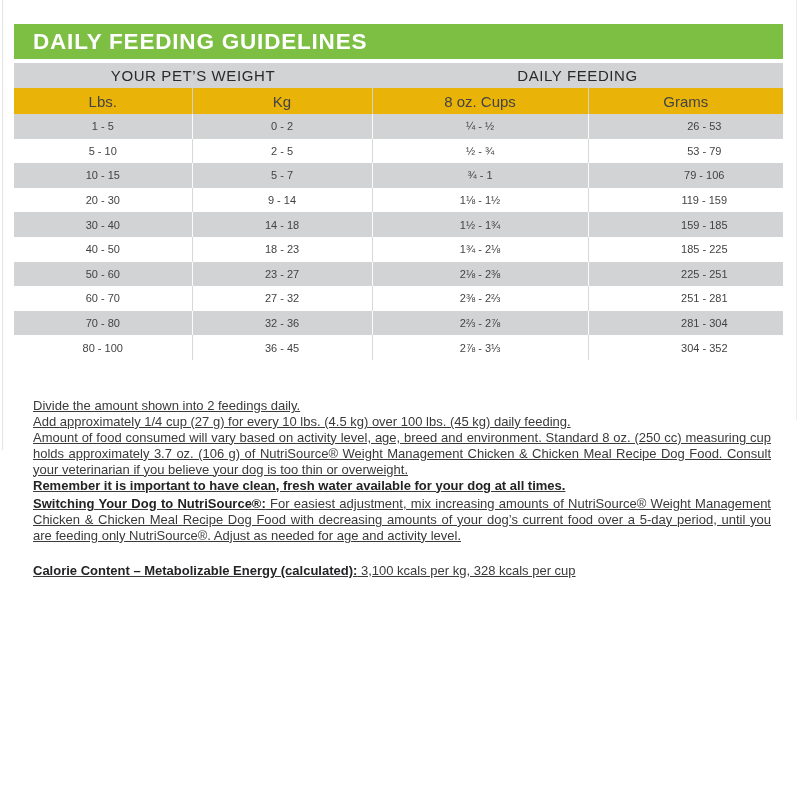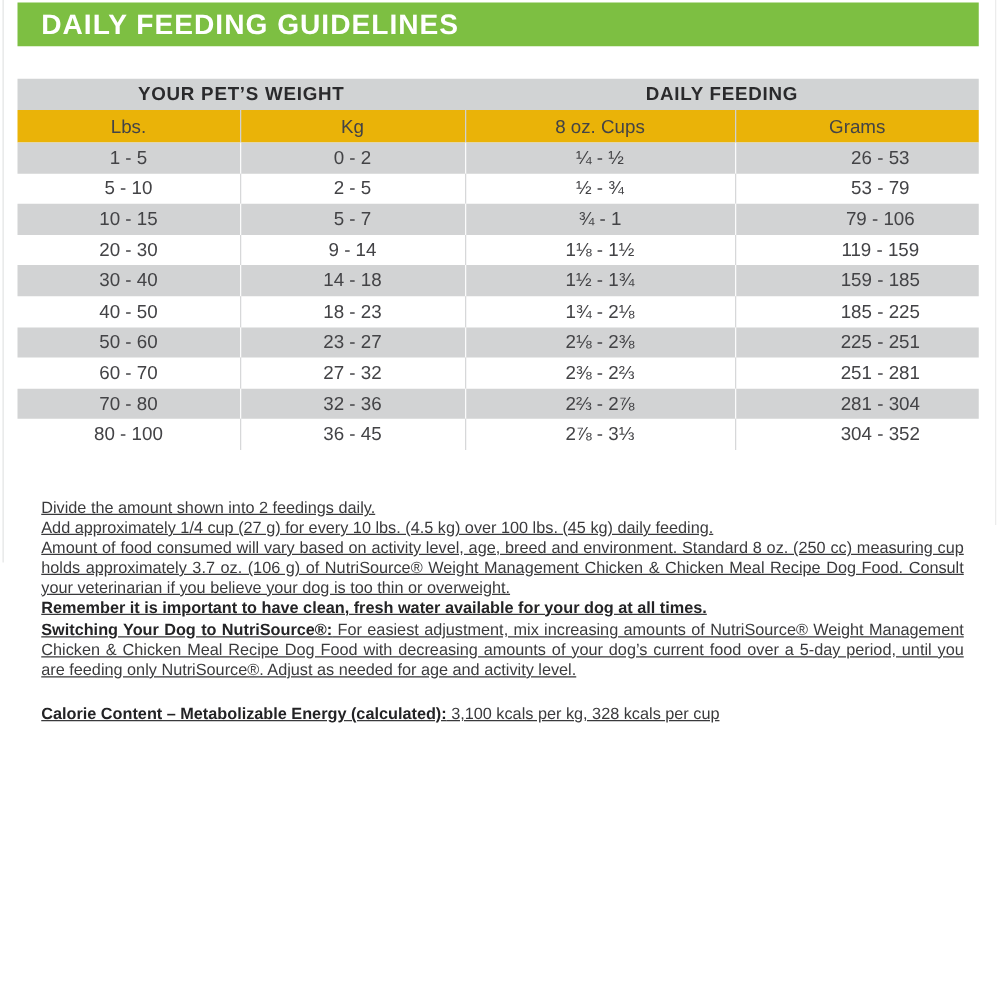--- a/index.html
+++ b/index.html
@@ -14,45 +14,45 @@
   body{
     width:800px;height:800px;background:#ffffff;position:relative;overflow:hidden;
     font-family:"Liberation Sans","DejaVu Sans",sans-serif;color:var(--text-dark);
     -webkit-font-smoothing:antialiased;
   }
   .edge{position:absolute;top:0;width:1px;background:#e4e5e5;}
   .edge-left{left:2px;height:450px;}
   .edge-right{left:796px;height:420px;background:#ececec;}
 
   .title-bar{
-    position:absolute;left:14px;top:2px;width:769px;height:35px;
+    position:absolute;left:14px;top:24px;width:769px;height:35px;
     background:var(--green);
   }
   .title-bar .title-text{
     display:block;padding-left:19px;line-height:36px;
     font-size:22.5px;font-weight:bold;letter-spacing:0.8px;color:#ffffff;
   }
 
   table.feeding{
     position:absolute;left:14px;top:63px;width:769px;
     border-collapse:collapse;table-layout:fixed;
   }
   table.feeding th,table.feeding td{padding:0;text-align:center;vertical-align:middle;}
   tr.group-row th{
     background:var(--gray-header);height:25px;
-    font-size:15px;font-weight:bold;letter-spacing:0.6px;color:#2a2a2c;
+    font-size:15px;font-weight:normal;letter-spacing:0.6px;color:#2a2a2c;
   }
   tr.col-row th{
     background:#eab308;height:26px;
     font-size:15px;font-weight:normal;color:#434346;
     border-right:1px solid #cfd1d2;
   }
   tr.col-row th:last-child{border-right:none;}
   tbody td{
-    height:24.6px;font-size:15px;color:#434346;
+    height:24.6px;font-size:11px;color:#434346;
     border-right:1px solid #d7d8d9;
   }
   tbody td:last-child{border-right:none;padding-left:37px;}
   tbody tr:nth-child(odd){background:var(--gray-stripe);}
   tbody tr:nth-child(odd) td{border-right-color:#fbfbfb;}
 
   p.blurb{
     position:absolute;left:33px;width:738px;margin:0;
     font-size:13px;line-height:15.9px;color:#3a3a3c;
     text-align:justify;

